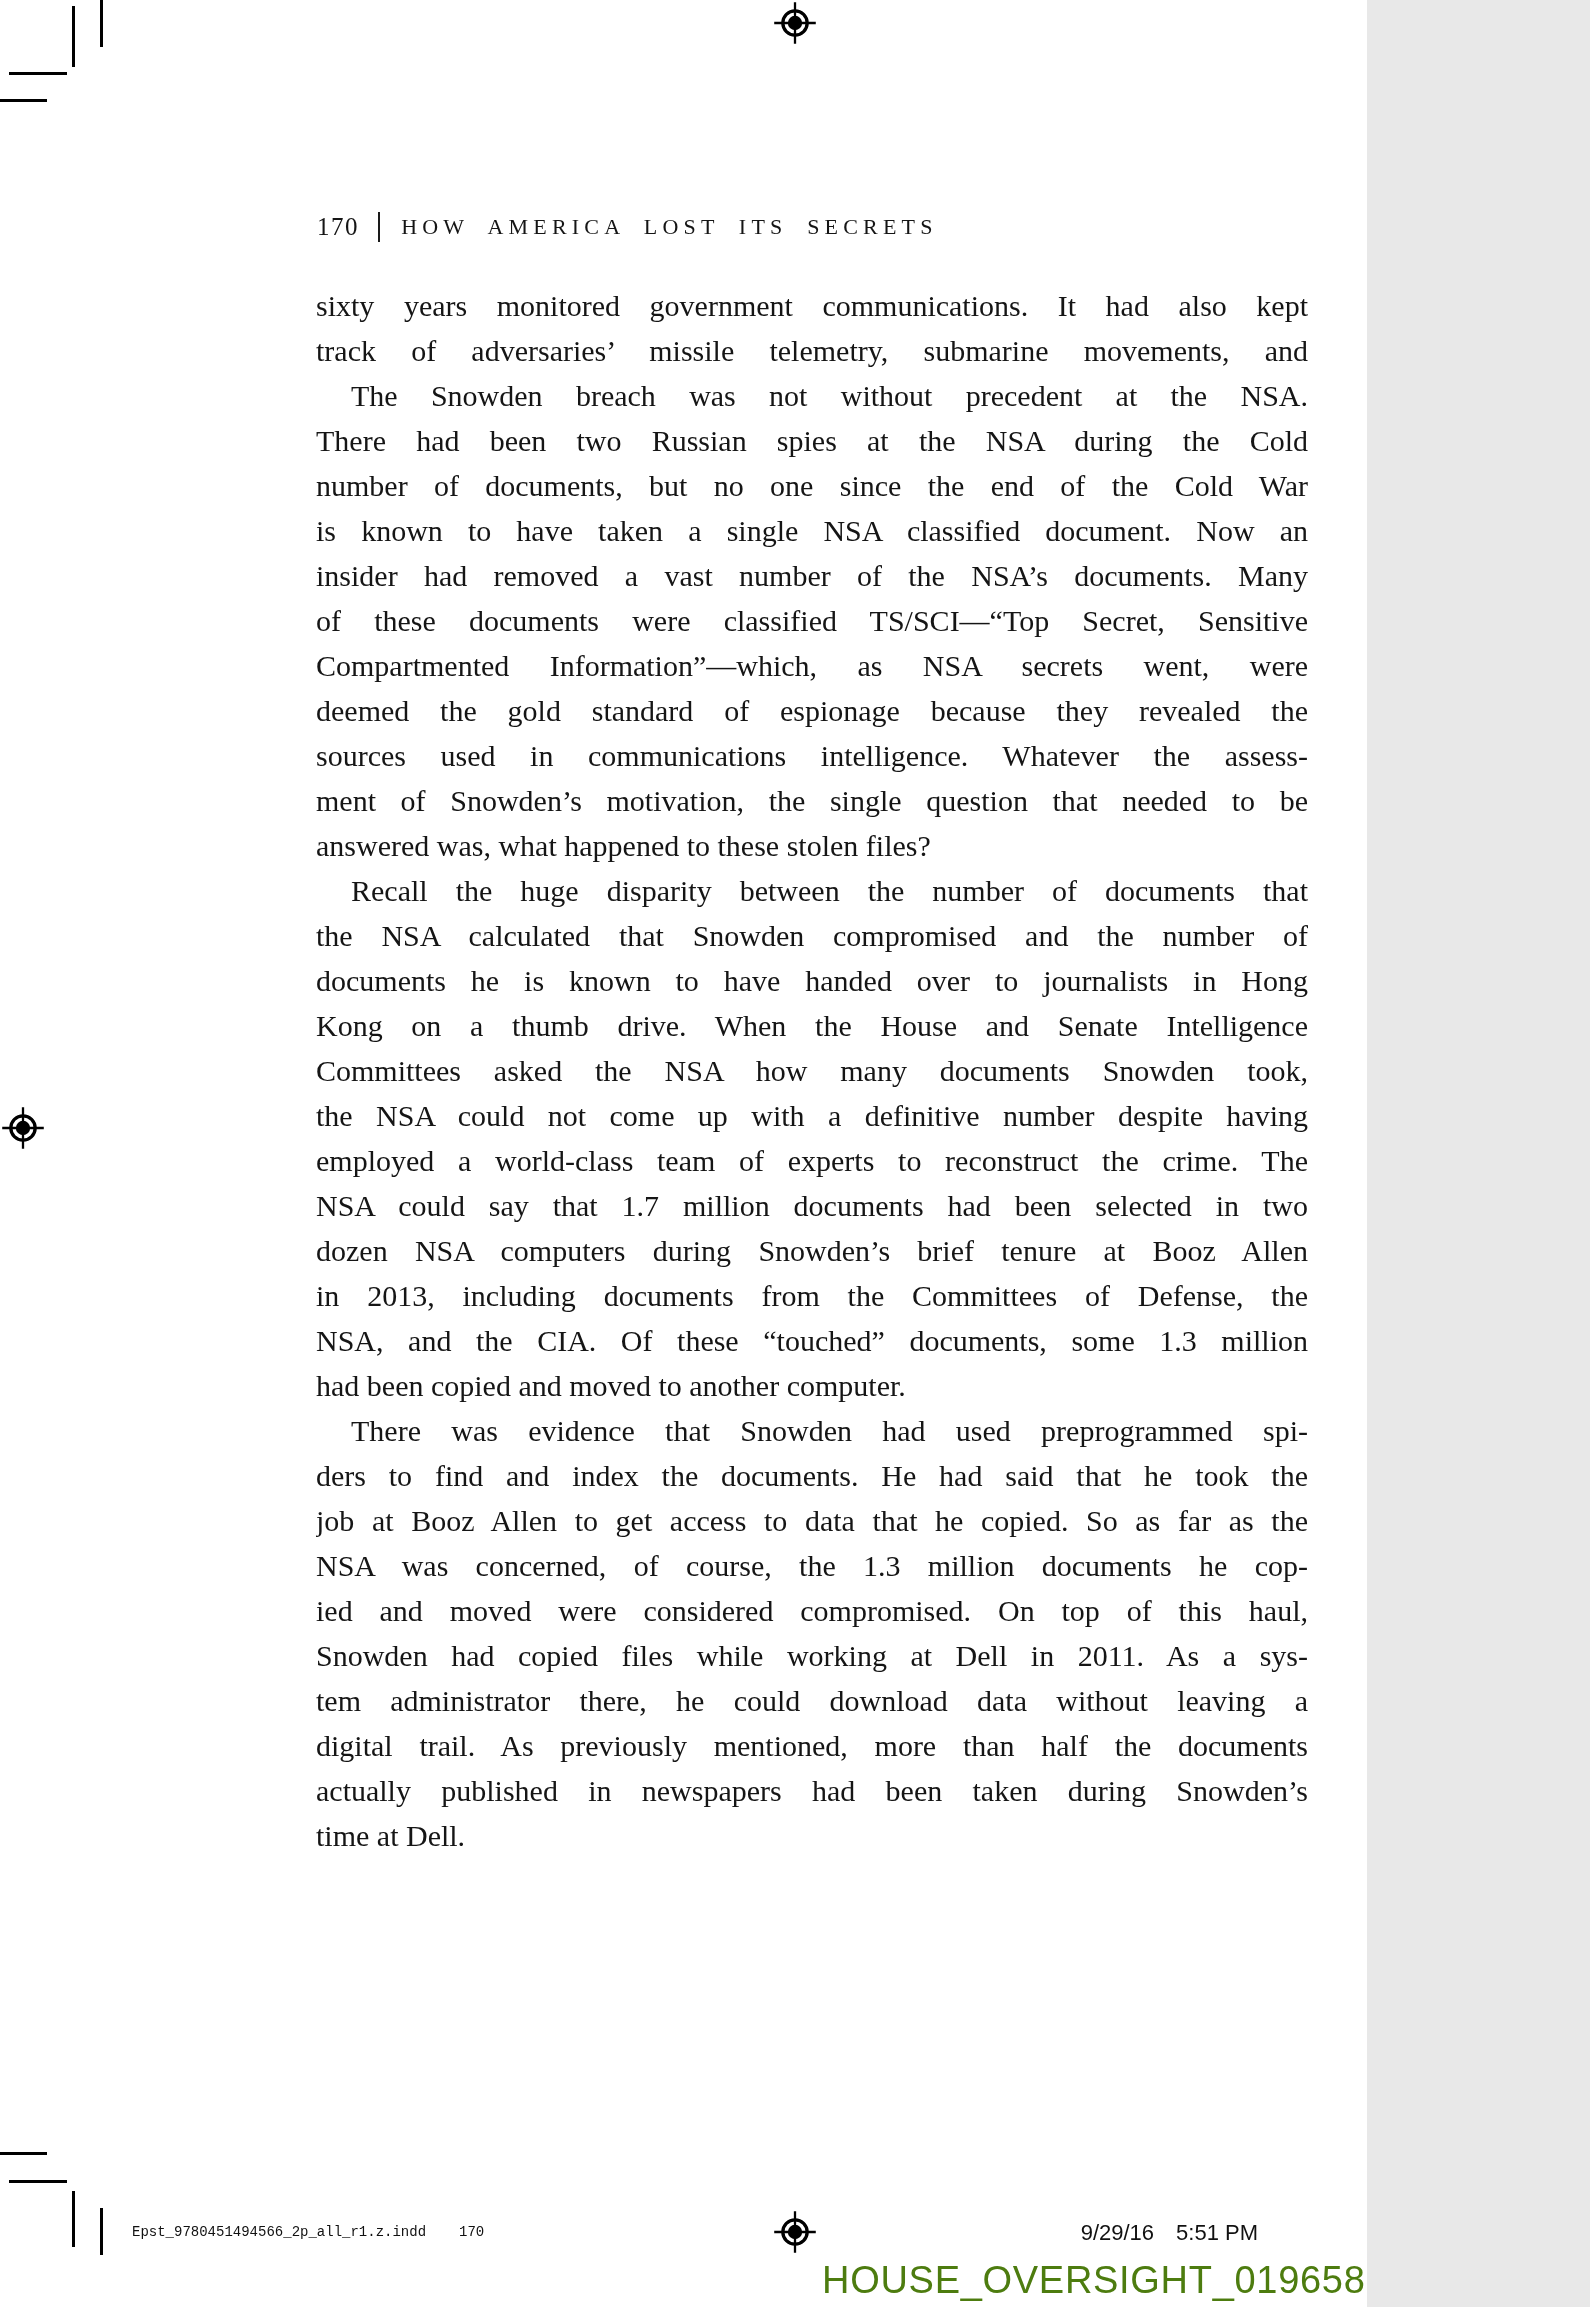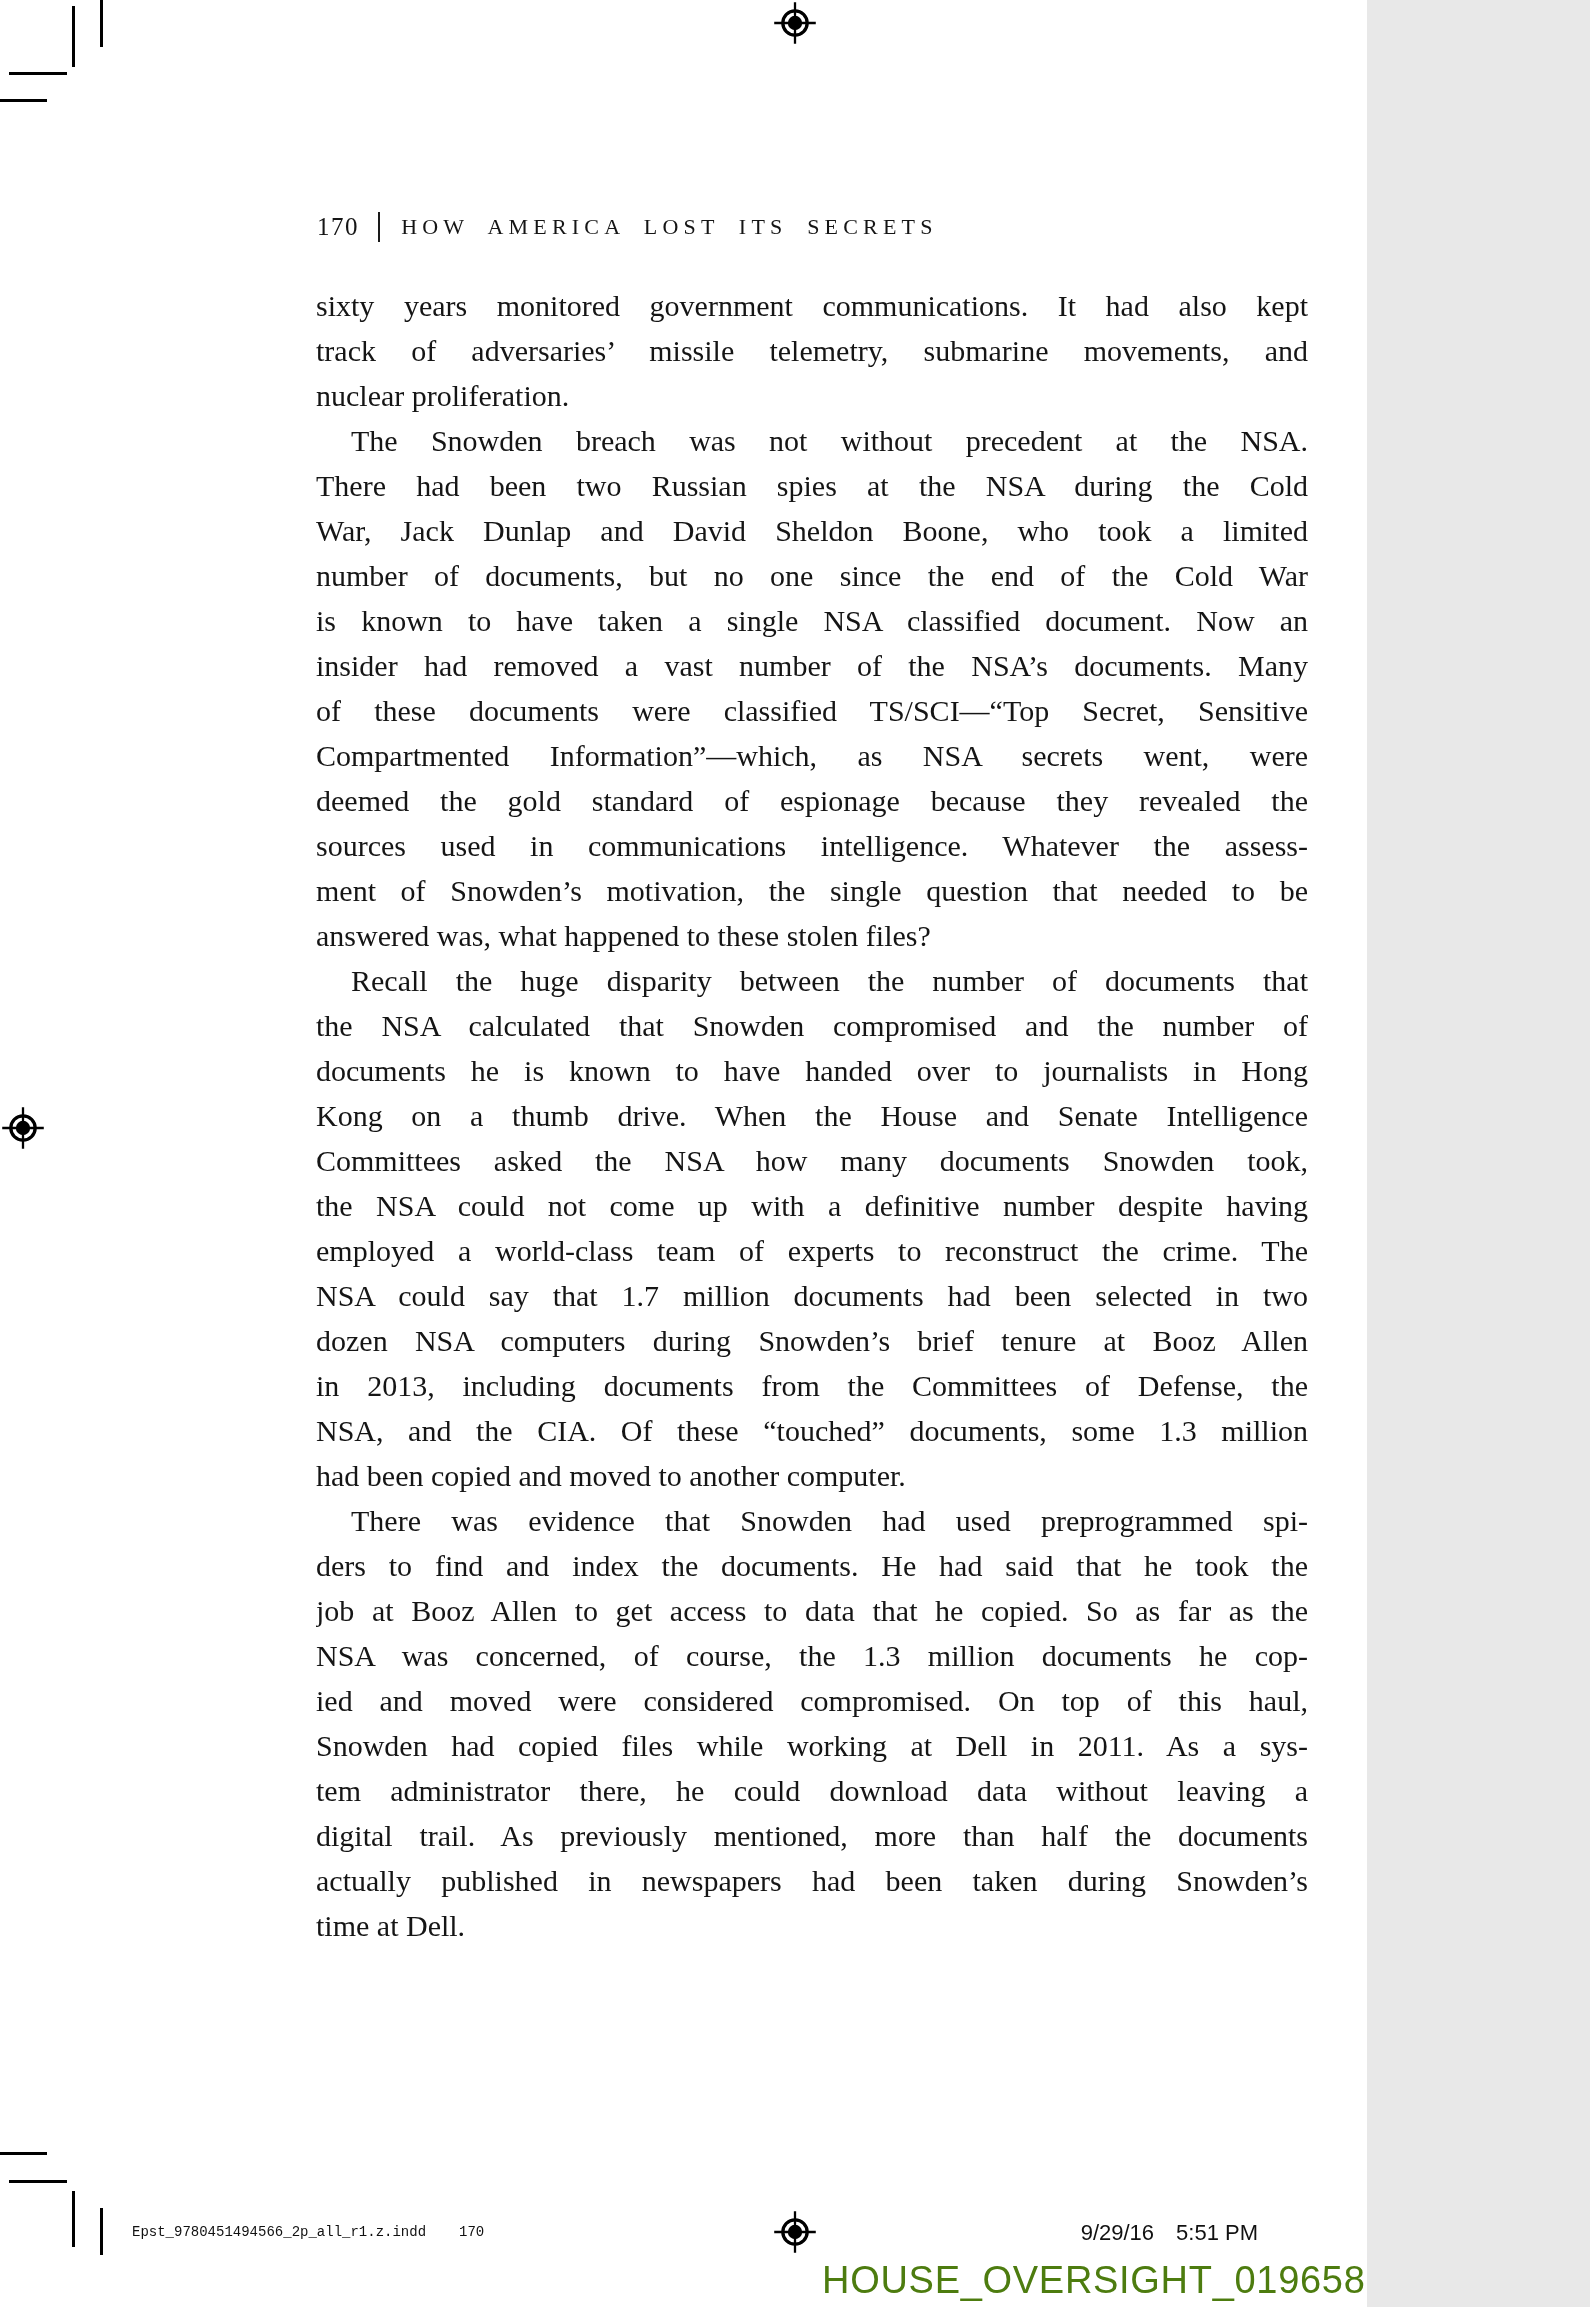--- a/index.html
+++ b/index.html
@@ -148,24 +148,22 @@
 
   <div class="header">
     <span class="pagenum">170</span>
     <span class="hbar"></span>
     <span class="runtitle">HOW AMERICA LOST ITS SECRETS</span>
   </div>
 
   <div class="body-text">
       <div class="line">sixty years monitored government communications. It had also kept</div>
       <div class="line">track of adversaries’ missile telemetry, submarine movements, and</div>
-      <div class="line last">nuclear proliferation.</div>
       <div class="line indent">The Snowden breach was not without precedent at the NSA.</div>
       <div class="line">There had been two Russian spies at the NSA during the Cold</div>
-      <div class="line">War, Jack Dunlap and David Sheldon Boone, who took a limited</div>
       <div class="line">number of documents, but no one since the end of the Cold War</div>
       <div class="line">is known to have taken a single NSA classified document. Now an</div>
       <div class="line">insider had removed a vast number of the NSA’s documents. Many</div>
       <div class="line">of these documents were classified TS/SCI—“Top Secret, Sensitive</div>
       <div class="line">Compartmented Information”—which, as NSA secrets went, were</div>
       <div class="line">deemed the gold standard of espionage because they revealed the</div>
       <div class="line">sources used in communications intelligence. Whatever the assess-</div>
       <div class="line">ment of Snowden’s motivation, the single question that needed to be</div>
       <div class="line last">answered was, what happened to these stolen files?</div>
       <div class="line indent">Recall the huge disparity between the number of documents that</div>

